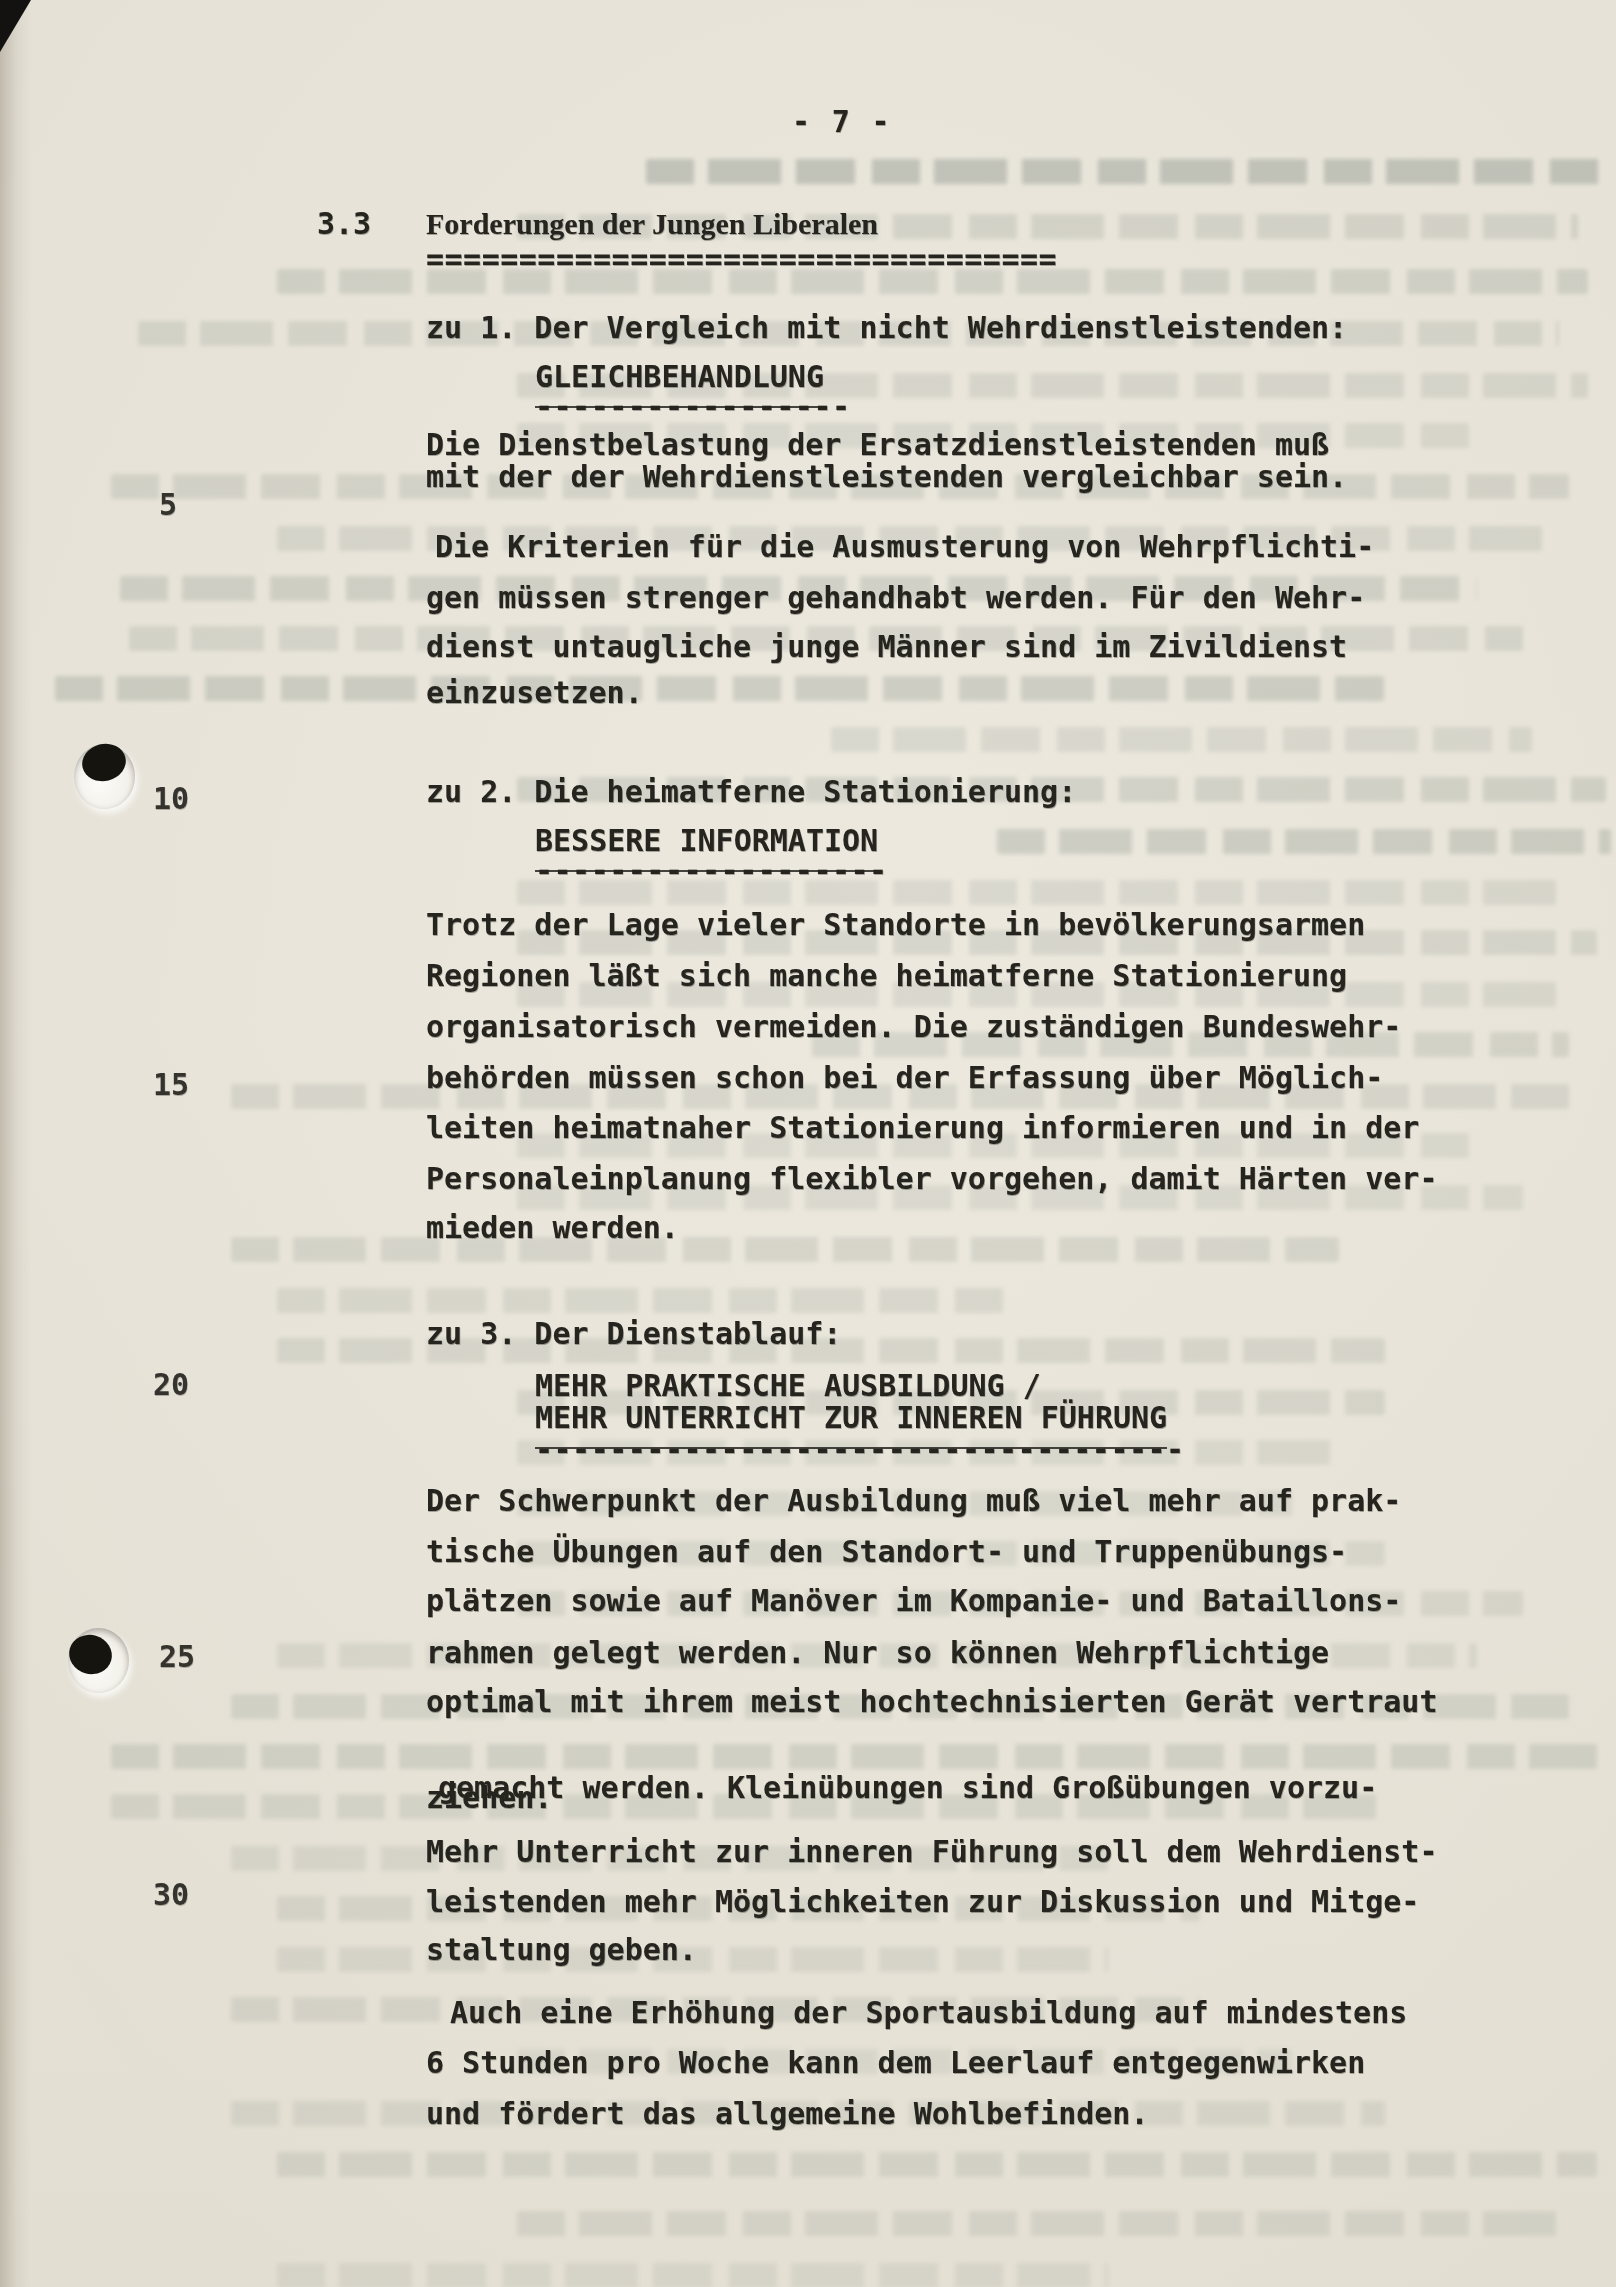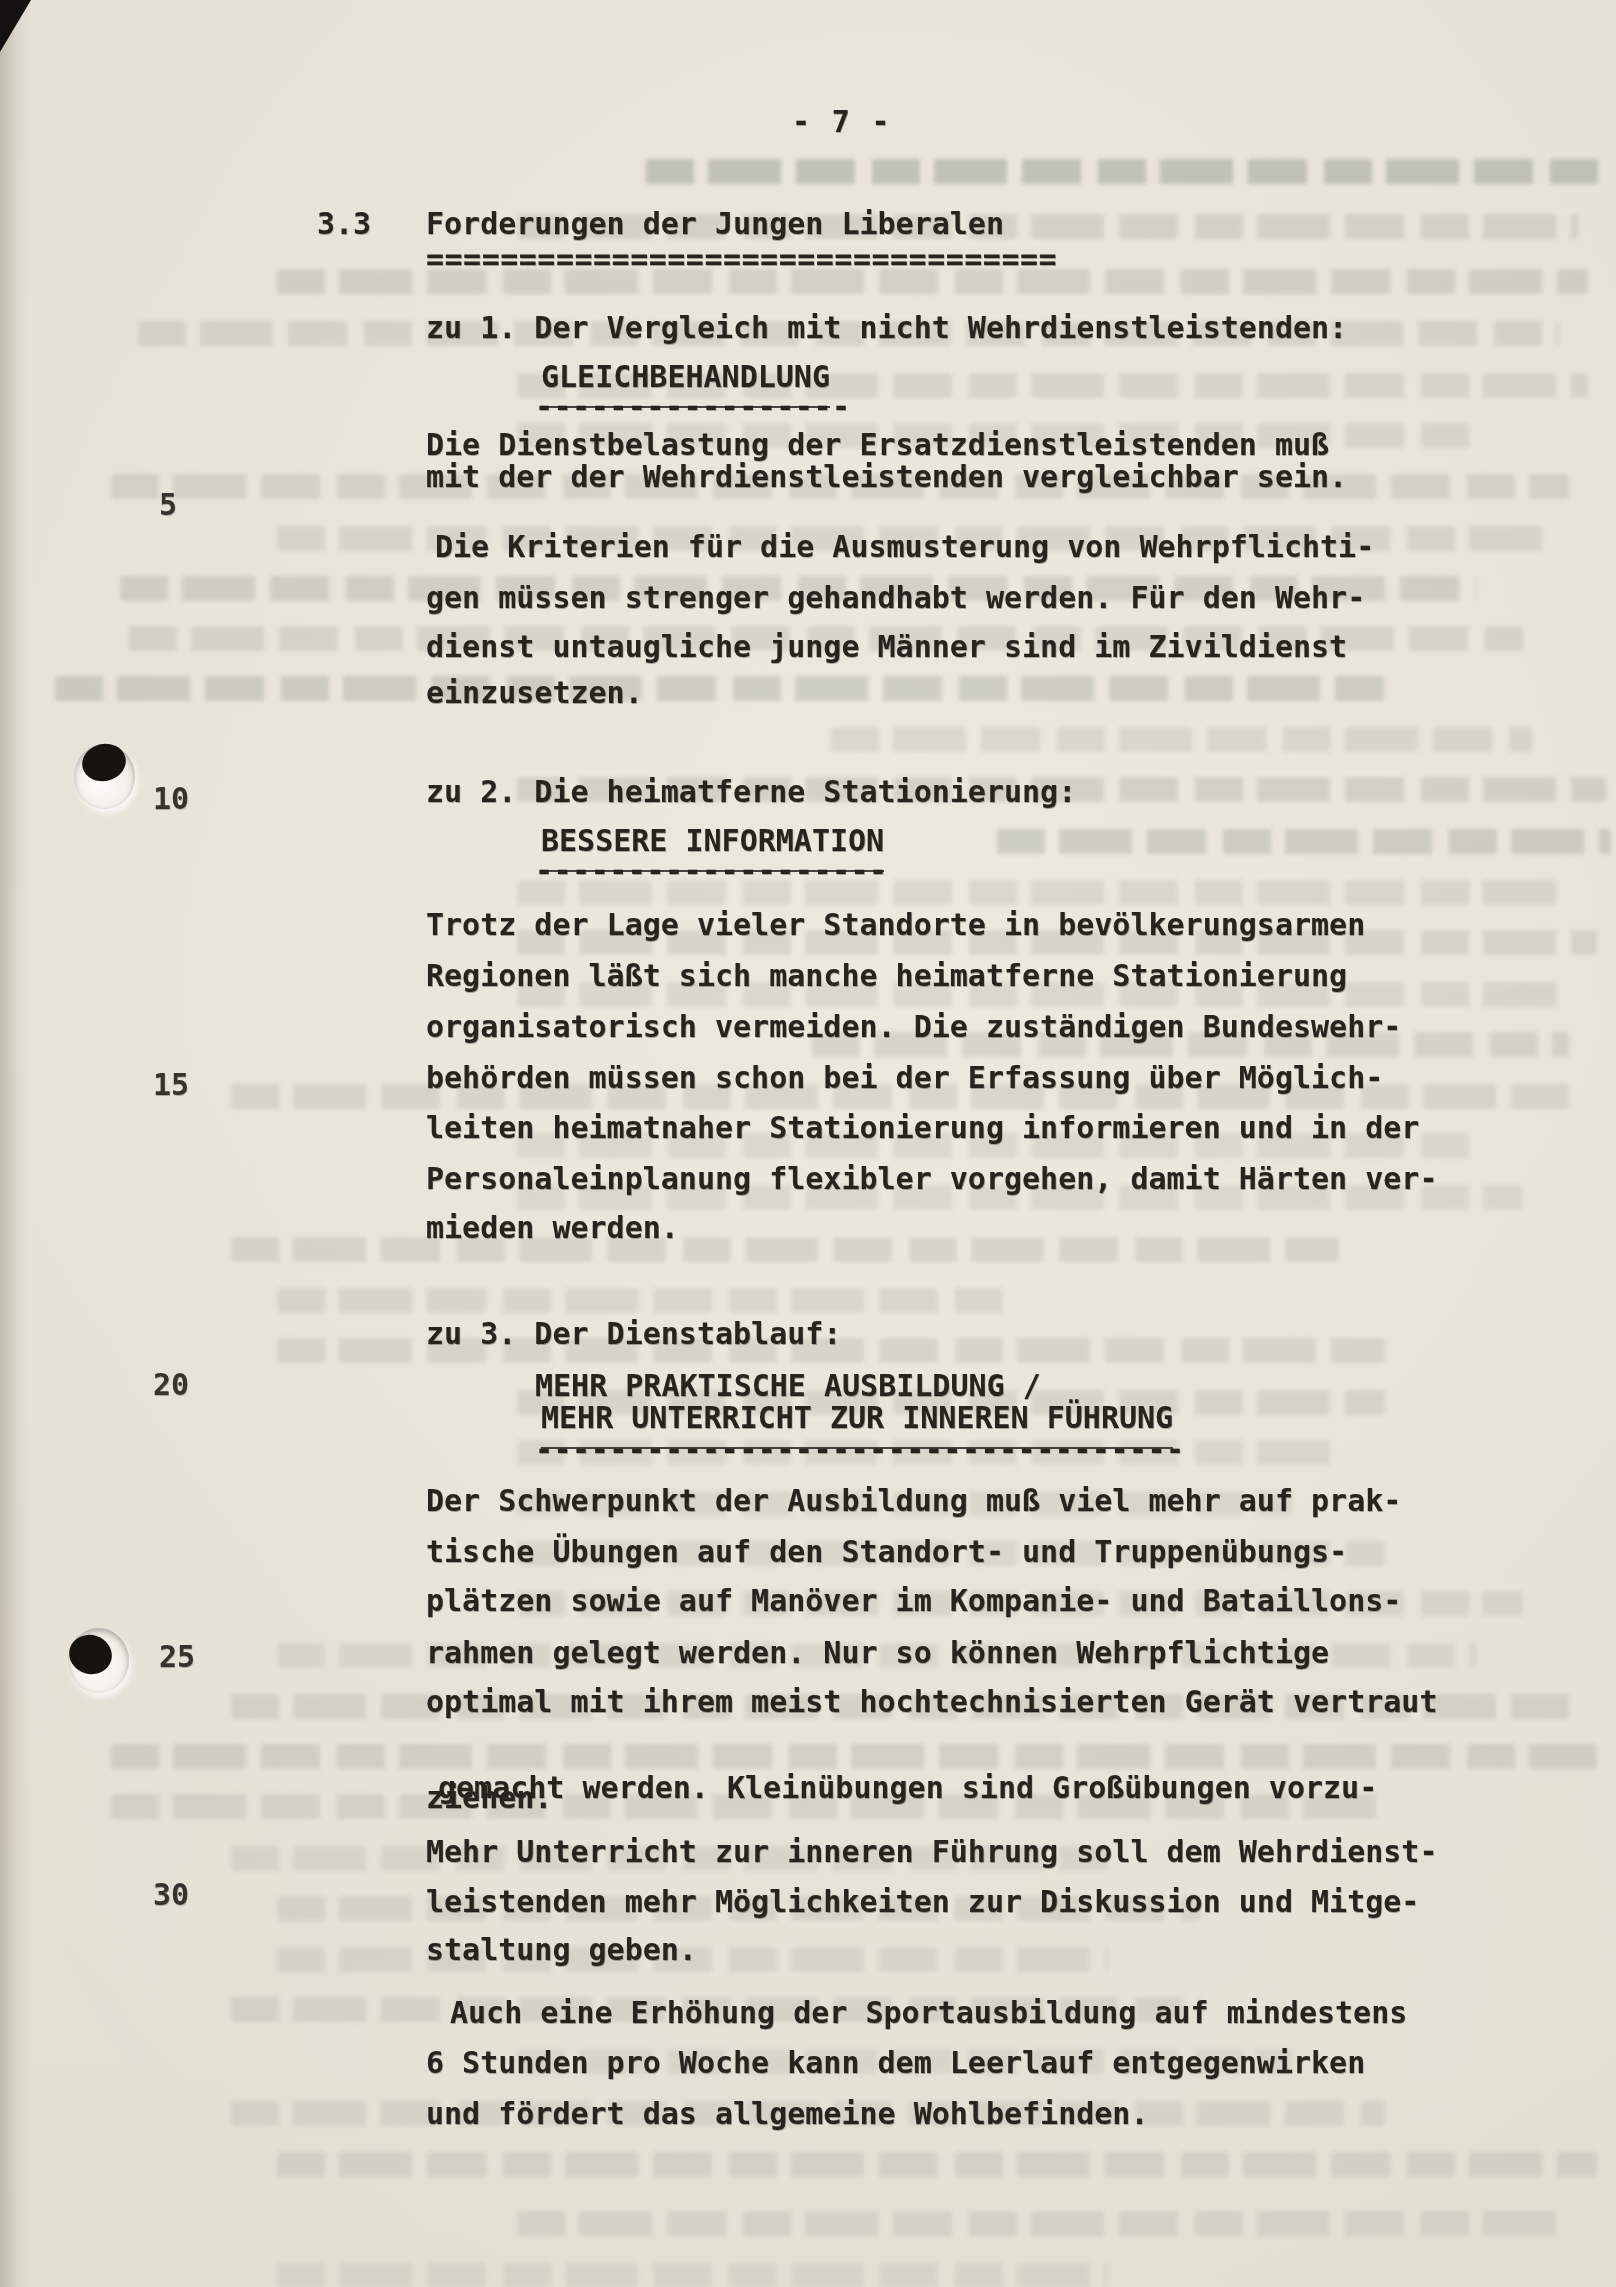--- a/index.html
+++ b/index.html
@@ -32,21 +32,20 @@
     font-size:30px;
     font-weight:bold;
     line-height:37px;
     color:var(--ink,#26241e);
     letter-spacing:0px;
     text-shadow:0.6px 0.6px 0 rgba(38,36,30,0.35);
   }
   .tline.sub{
     border-bottom:2.8px solid rgba(40,38,33,0.85);
     padding-bottom:11px;
-    margin-left:6px;
   }
   .tline.rule{
     letter-spacing:0.5px;
   }
   .tline.pagenum{letter-spacing:1.8px;}
   
   .mnum{
     position:absolute;
     font-size:30px;font-weight:bold;
     color:#34332d;
@@ -124,21 +123,21 @@
       <div class="ghost" style="left: 277px; top: 2152px; width: 1320px; opacity: 0.14;"></div>
       <div class="ghost" style="left: 517px; top: 2211px; width: 1052px; opacity: 0.13;"></div>
       <div class="ghost" style="left: 277px; top: 2263px; width: 831px; opacity: 0.1;"></div>
     </div>
   <div class="edge-shadow"></div>
   <div class="corner-artifact"></div>
 
   <div id="lines">
       <div class="tline pagenum" style="left: 792px; top: 103px;">- 7 -</div>
       <div class="tline" style="left: 317px; top: 205px;">3.3</div>
-      <div class="tline" style="left: 426px; top: 205px;">Forderungen der Jungen Liberalen</div>
+      <div class="tline" style="left: 426px; top: 205px; font-family: Liberation Serif, serif;">Forderungen der Jungen Liberalen</div>
       <div class="tline rule" style="left: 426px; top: 240px;">==================================</div>
       <div class="tline" style="left: 426px; top: 309px;">zu 1. Der Vergleich mit nicht Wehrdienstleistenden:</div>
       <div class="tline sub" style="left: 535px; top: 358px;">GLEICHBEHANDLUNG</div>
       <div class="tline rule" style="left: 535px; top: 388px;">-----------------</div>
       <div class="tline" style="left: 426px; top: 426px;">Die Dienstbelastung der Ersatzdienstleistenden muß</div>
       <div class="tline" style="left: 426px; top: 458px;">mit der der Wehrdienstleistenden vergleichbar sein.</div>
       <div class="tline" style="left: 435px; top: 528px;">Die Kriterien für die Ausmusterung von Wehrpflichti-</div>
       <div class="tline" style="left: 426px; top: 579px;">gen müssen strenger gehandhabt werden. Für den Wehr-</div>
       <div class="tline" style="left: 426px; top: 628px;">dienst untaugliche junge Männer sind im Zivildienst</div>
       <div class="tline" style="left: 426px; top: 674px;">einzusetzen.</div>

